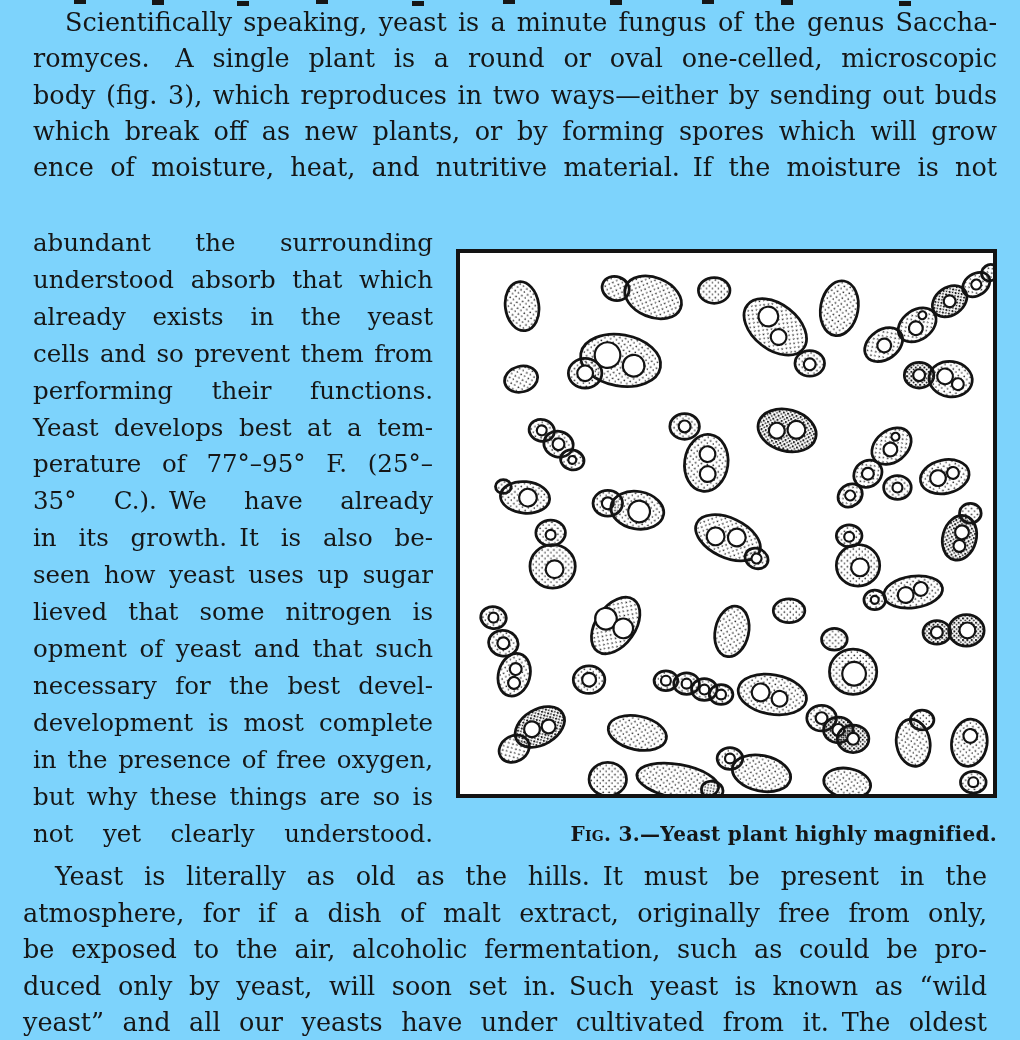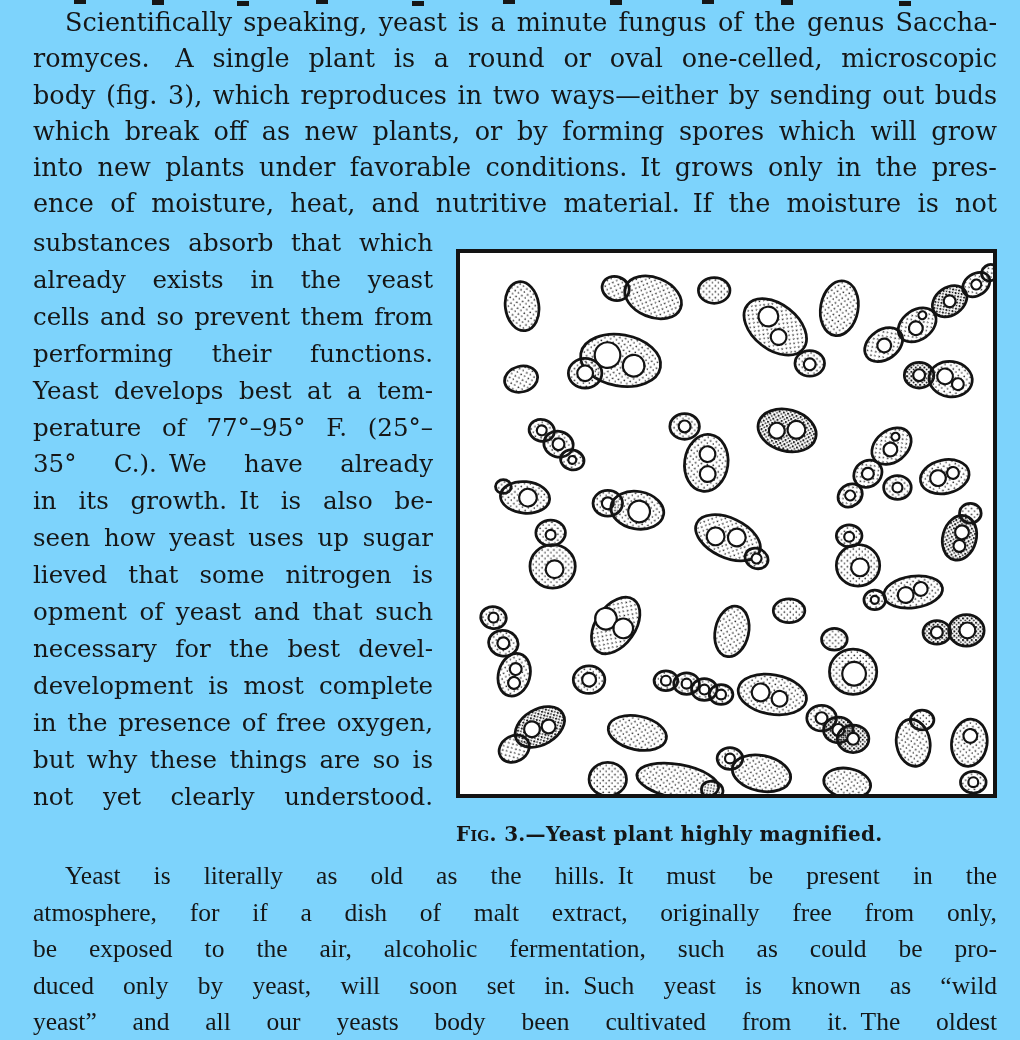--- a/index.html
+++ b/index.html
@@ -8,52 +8,52 @@
     color:#161616;font-family:"DejaVu Serif",serif;overflow:hidden;padding-left:15px;
   }
   
   .frags{position:absolute;top:0;left:0;width:12px;height:5px;background:transparent;
     box-shadow:74px -1px #161616,152px 0 #161616,237px 1px #161616,316px -1px #161616,
                412px 1px #161616,503px -1px #161616,610px 0 #161616,702px -1px #161616,
                781px 0 #161616,899px 1px #161616;}
   .para{position:absolute;}
   .p1{left:33px;top:4px;width:964px;font-size:25.5px;line-height:36.3px;}
   .leftcol{left:33px;top:225px;width:400px;font-size:24.5px;line-height:36.9px;}
-  .p2{left:33px;top:858px;width:964px;font-size:25.5px;line-height:36.6px;font-family:Liberation Serif, serif;}
+  .p2{left:23px;top:858px;width:964px;font-size:25.5px;line-height:36.6px;}
   .tline{text-align:justify;text-align-last:justify;hyphens:none;}
   .tline.indent{text-indent:32px;}
   .figbox{
     position:absolute;left:456px;top:249px;width:541px;height:549px;
     border:4px solid #131313;box-sizing:border-box;background:#fff;
   }
   .figbox svg{display:block;width:100%;height:100%;}
   .figcap{
-    position:absolute;left:456px;top:822px;width:541px;text-align:left;
+    position:absolute;left:456px;top:822px;width:541px;text-align:right;
     font-size:20px;font-weight:700;letter-spacing:.3px;
   }
   .figcap .sc{font-variant:small-caps;}
 </style>
 </head>
 <body>
 
 <div class="page">
 
   <div class="frags"></div>
 
   <div class="para p1">
       <div class="tline indent">Scientifically speaking, yeast is a minute fungus of the genus Saccha-</div>
       <div class="tline">romyces. A single plant is a round or oval one-celled, microscopic</div>
       <div class="tline">body (fig. 3), which reproduces in two ways—either by sending out buds</div>
       <div class="tline">which break off as new plants, or by forming spores which will grow</div>
-      <div class="tline">into new plants under favorable conditions. It grows only in the pres-</div>
       <div class="tline">ence of moisture, heat, and nutritive material. If the moisture is not</div>
     </div>
 
   <div class="para leftcol">
-      <div class="tline">substances absorb that which</div>
+      <div class="tline">abundant the surrounding</div>
+      <div class="tline">understood absorb that which</div>
       <div class="tline">already exists in the yeast</div>
       <div class="tline">cells and so prevent them from</div>
       <div class="tline">performing their functions.</div>
       <div class="tline">Yeast develops best at a tem-</div>
       <div class="tline">perature of 77°–95° F. (25°–</div>
       <div class="tline">35° C.). We have already</div>
       <div class="tline">in its growth. It is also be-</div>
       <div class="tline">seen how yeast uses up sugar</div>
       <div class="tline">lieved that some nitrogen is</div>
       <div class="tline">opment of yeast and that such</div>
@@ -371,16 +371,16 @@
     </svg>
   </div>
 
   <div class="figcap"><span class="sc">Fig. 3.</span><span>—Yeast plant highly magnified.</span></div>
 
   <div class="para p2">
       <div class="tline indent">Yeast is literally as old as the hills. It must be present in the</div>
       <div class="tline">atmosphere, for if a dish of malt extract, originally free from only,</div>
       <div class="tline">be exposed to the air, alcoholic fermentation, such as could be pro-</div>
       <div class="tline">duced only by yeast, will soon set in. Such yeast is known as “wild</div>
-      <div class="tline">yeast” and all our yeasts body been cultivated from it. The oldest</div>
+      <div class="tline">yeast” and all our yeasts have under cultivated from it. The oldest</div>
     </div>
 
 </div>
 
 </body></html>

